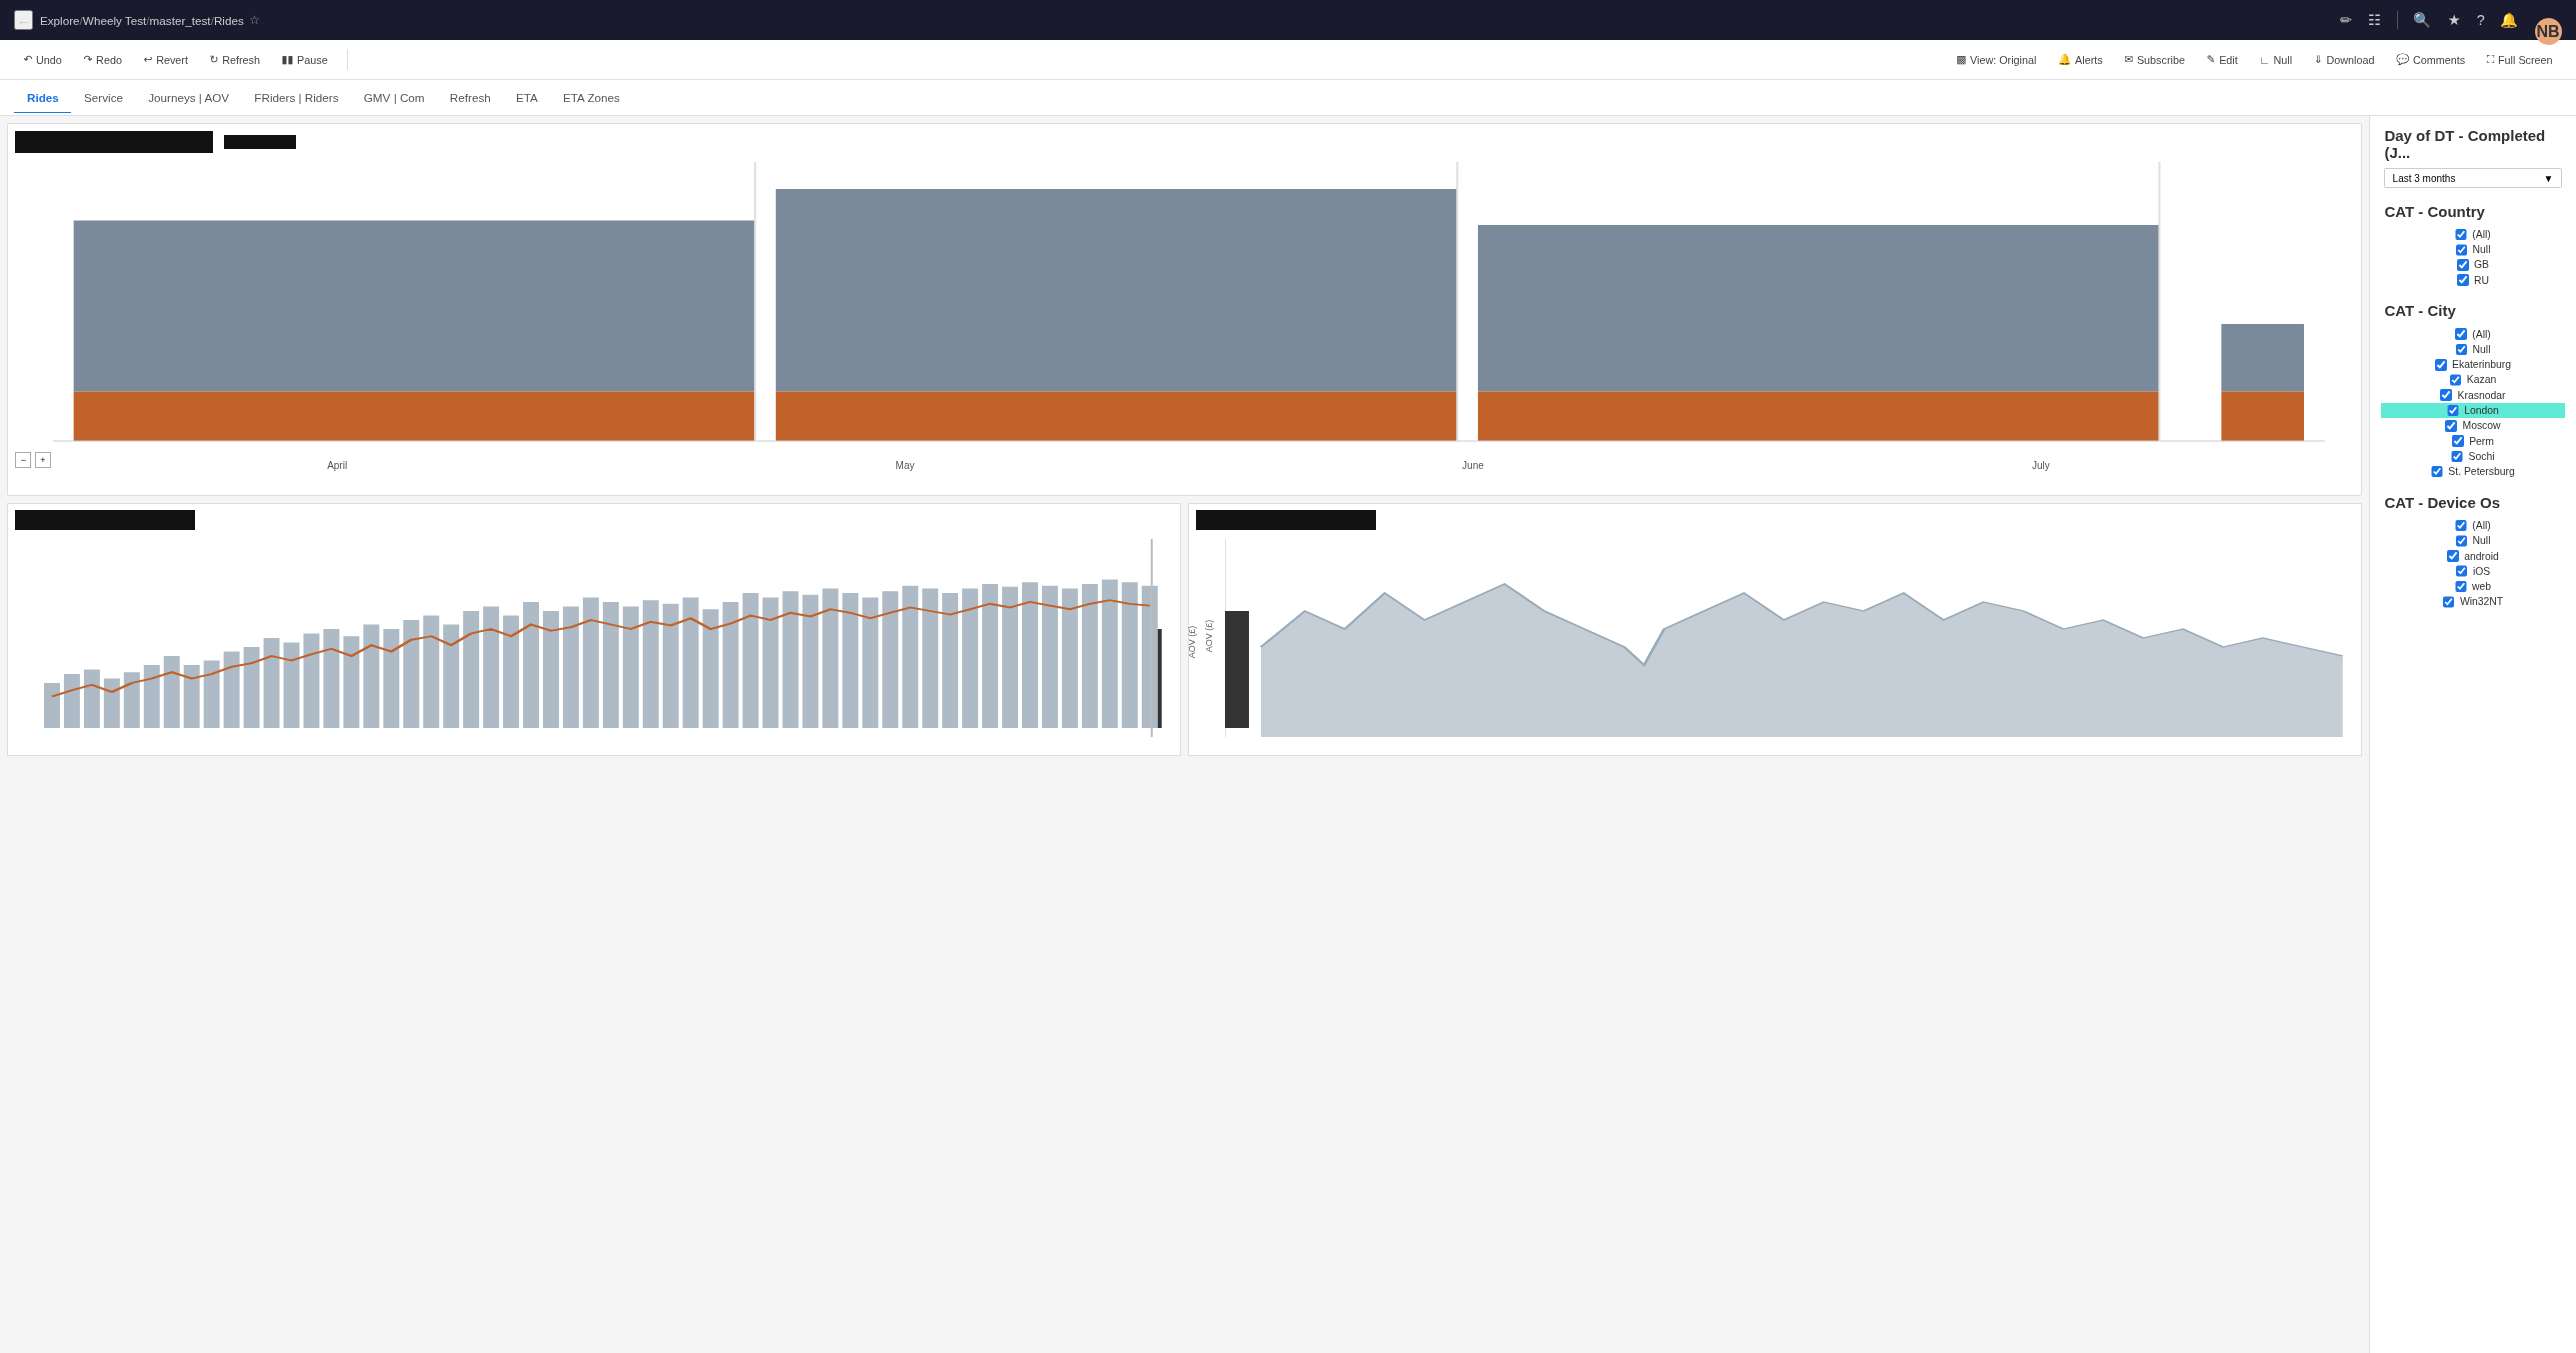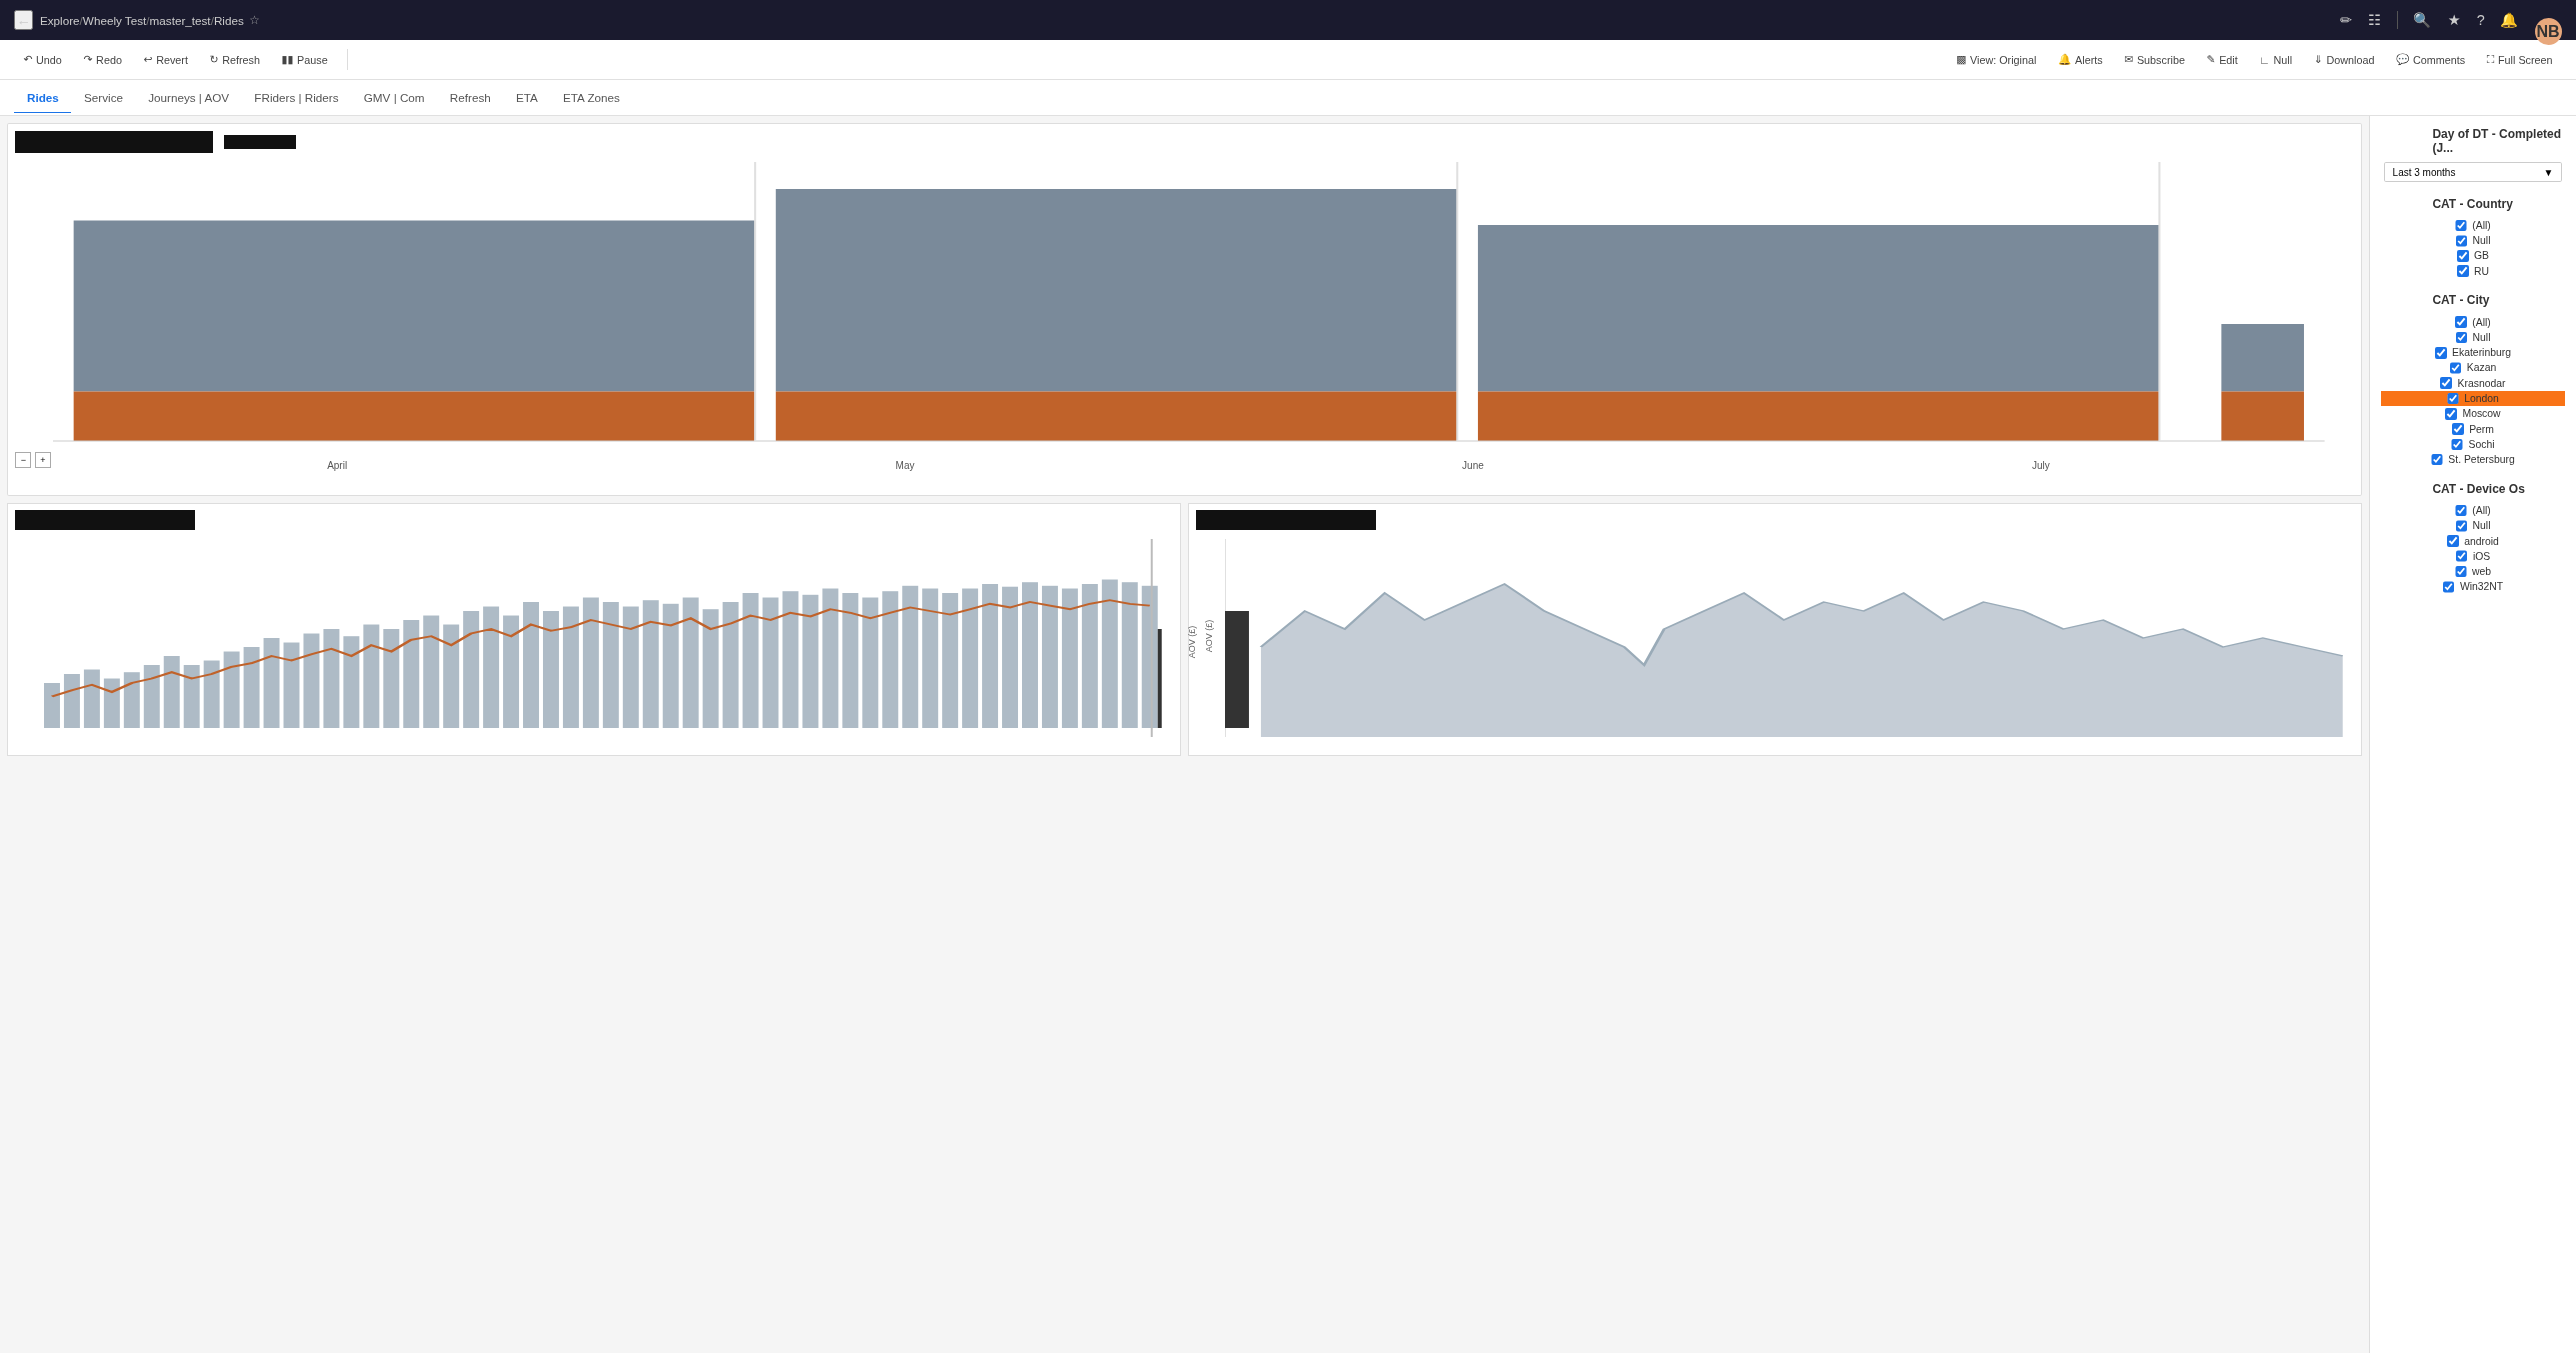--- a/index.html
+++ b/index.html
@@ -156,24 +156,23 @@
       background: #fff;
       border-left: 0.9px solid #ddd;
       overflow-y: auto;
       padding: 10.8px 14.4px;
       font-size: 10.8px;
     }
 
     .filter-section { margin-bottom: 14.4px; }
     .filter-title {
       font-weight: 700;
-      font-size: 12px;
+      font-size: 15px;
       color: #333;
       margin-bottom: 7.2px;
-      margin-left: 48px;
     }
 
     .filter-dropdown {
       width: 100%;
       border: 0.9px solid #ccc;
       padding: 3.6px 7.2px;
       font-size: 10px;
       background: #fff;
       cursor: pointer;
       display: flex;
@@ -185,21 +184,21 @@
     .filter-item {
       display: flex;
       align-items: center;
       gap: 5.4px;
       padding: 1.8px 0;
       font-size: 10.4px;
       color: #333;
       justify-content: center;
     }
     .filter-item.highlighted {
-      background: #f97316;
+      background: #5eead4;
       margin: 0 -3.6px;
       padding: 1.8px 3.6px;
     }
     .filter-item input[type="checkbox"] {
       width: 11.7px; height: 11.7px;
       accent-color: #1a73e8;
       cursor: pointer;
     }
 
     

